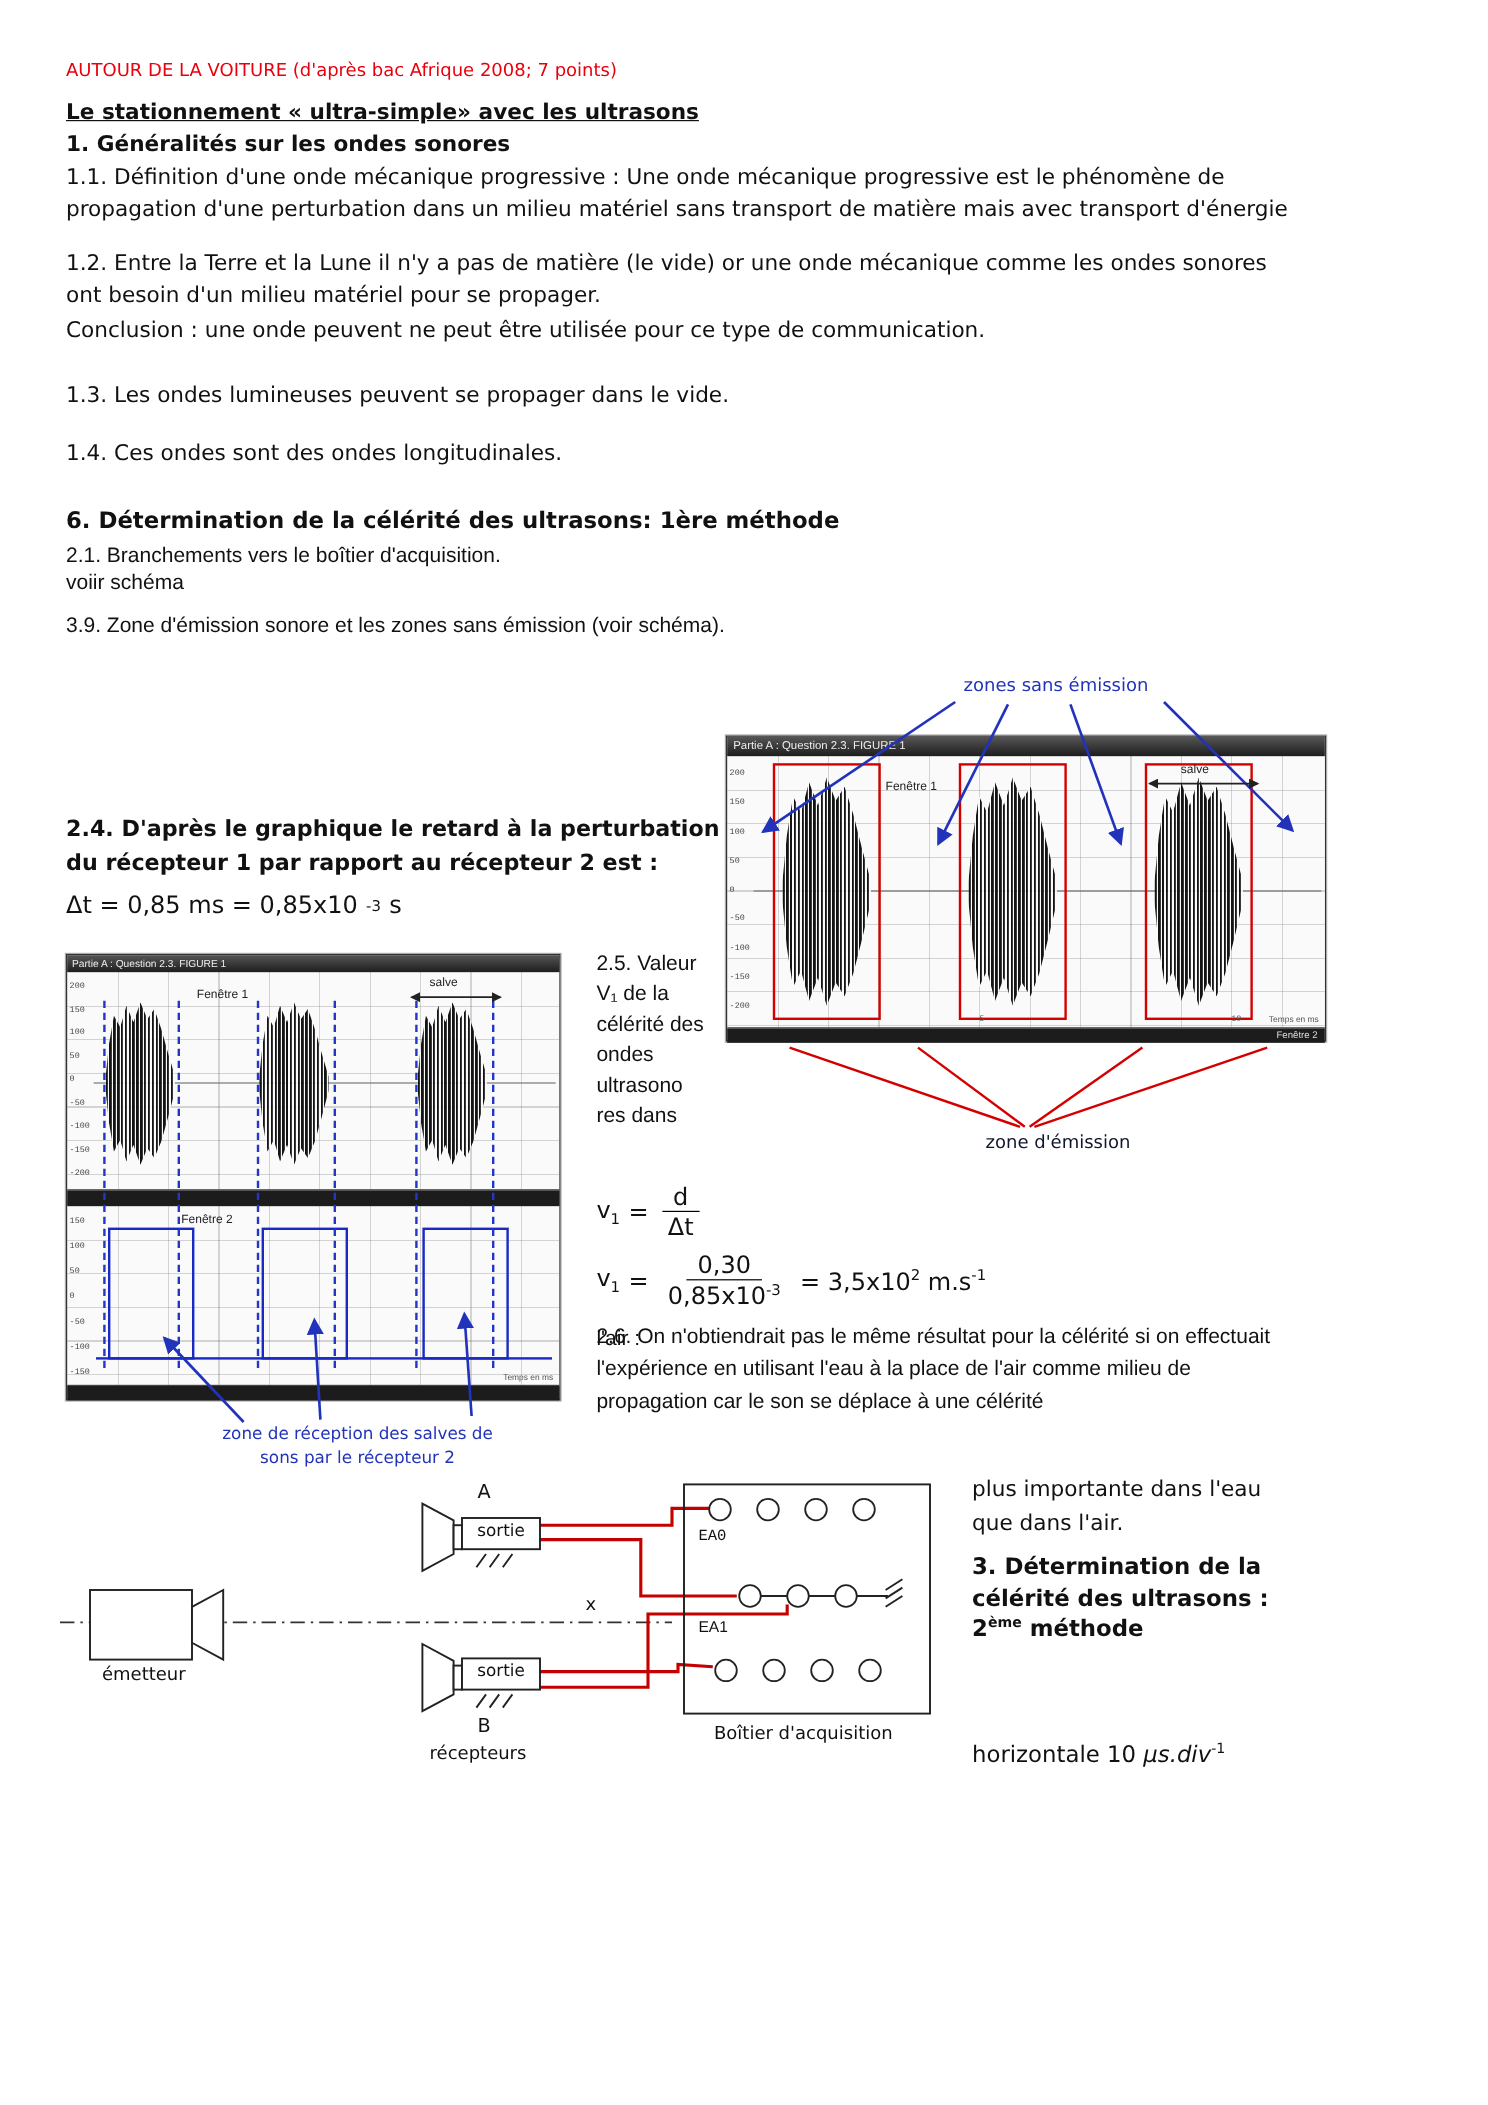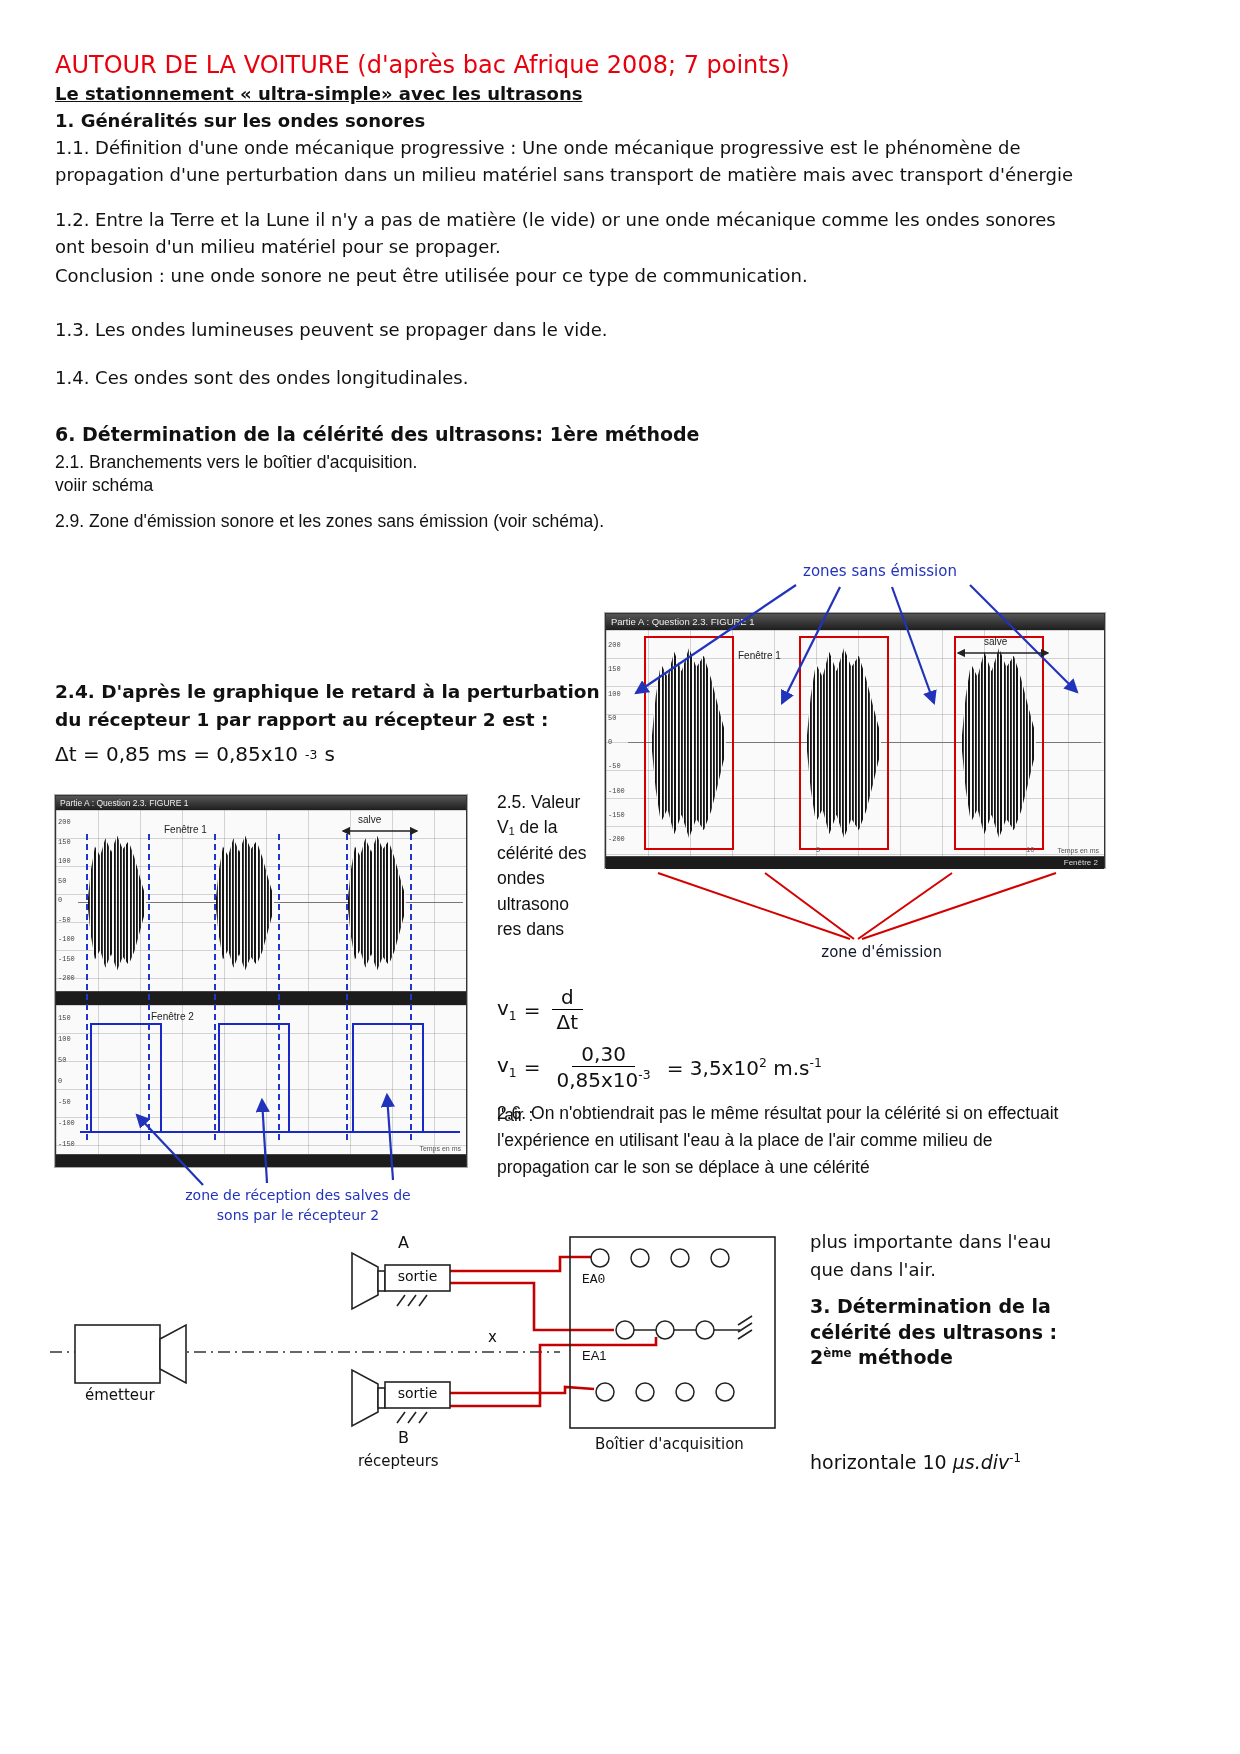--- a/index.html
+++ b/index.html
@@ -39,32 +39,32 @@
   .frac .fden{padding:0 9px;text-align:center}
   sup,sub{font-size:.62em}
   .diaglabel{position:absolute;font-size:15px;color:#111}
   .ctr{text-align:center}
 </style>
 </head>
 <body>
 
 <div class="page">
 
-  <div class="t red" style="left:55px;top:47px;font-size:24px">AUTOUR DE LA VOITURE (d'après bac Afrique 2008; 7 points)</div>
+  <div class="t red" style="left:55px;top:47px;font-size:15px">AUTOUR DE LA VOITURE (d'après bac Afrique 2008; 7 points)</div>
   <div class="t bold underline" style="left:55px;top:80px">Le stationnement « ultra-simple» avec les ultrasons</div>
   <div class="t bold" style="left:55px;top:107px">1. Généralités sur les ondes sonores</div>
   <div class="t" style="left:55px;top:134px;width:1045px">1.1. Définition d'une onde mécanique progressive : Une onde mécanique progressive est le phénomène de propagation d'une perturbation dans un milieu matériel sans transport de matière mais avec transport d'énergie</div>
   <div class="t" style="left:55px;top:206px;width:1010px">1.2. Entre la Terre et la Lune il n'y a pas de matière (le vide) or une onde mécanique comme les ondes sonores ont besoin d'un milieu matériel pour se propager.</div>
-  <div class="t" style="left:55px;top:262px;width:1010px">Conclusion : une onde sonore ne peut être utilisée pour ce type de communication.</div>
+  <div class="t" style="left:55px;top:262px;width:1010px">Conclusion : une onde peuvent ne peut être utilisée pour ce type de communication.</div>
   <div class="t" style="left:55px;top:316px">1.3. Les ondes lumineuses peuvent se propager dans le vide.</div>
   <div class="t" style="left:55px;top:364px">1.4. Ces ondes sont des ondes longitudinales.</div>
   <div class="t bold" style="left:55px;top:420px;font-size:19px">6. Détermination de la célérité des ultrasons: 1ère méthode</div>
   <div class="t arial" style="left:55px;top:449px">2.1. Branchements vers le boîtier d'acquisition.</div>
   <div class="t arial" style="left:55px;top:472px">voiir schéma</div>
-  <div class="t arial" style="left:55px;top:508px">2.9. Zone d'émission sonore et les zones sans émission (voir schéma).</div>
+  <div class="t arial" style="left:55px;top:508px">3.9. Zone d'émission sonore et les zones sans émission (voir schéma).</div>
   <div class="t bold" style="left:55px;top:678px;width:560px;font-size:18.5px">2.4. D'après le graphique le retard à la perturbation du récepteur 1 par rapport au récepteur 2 est :</div>
 
   <div class="formula" style="left:55px;top:742px">
     <span>Δt = 0,85 ms = 0,85x10</span>
       <sup>-3</sup>
       <span> s</span>
   </div>
 
   <div class="group" style="left:600px;top:555px;width:515px;height:440px">
     <div class="bluelabel" style="left:170px;top:6px;width:220px">zones sans émission</div>

